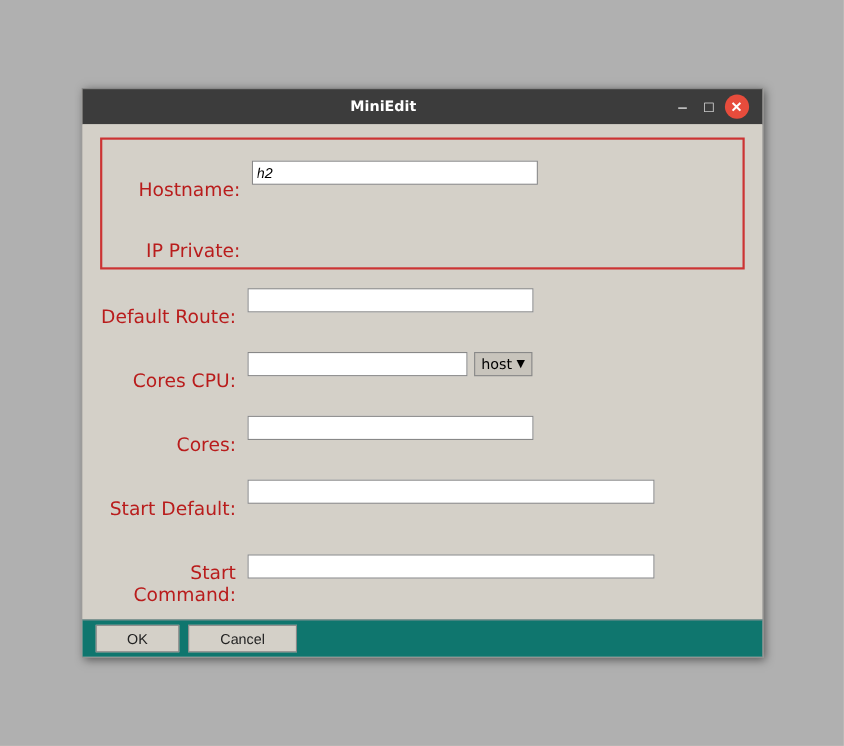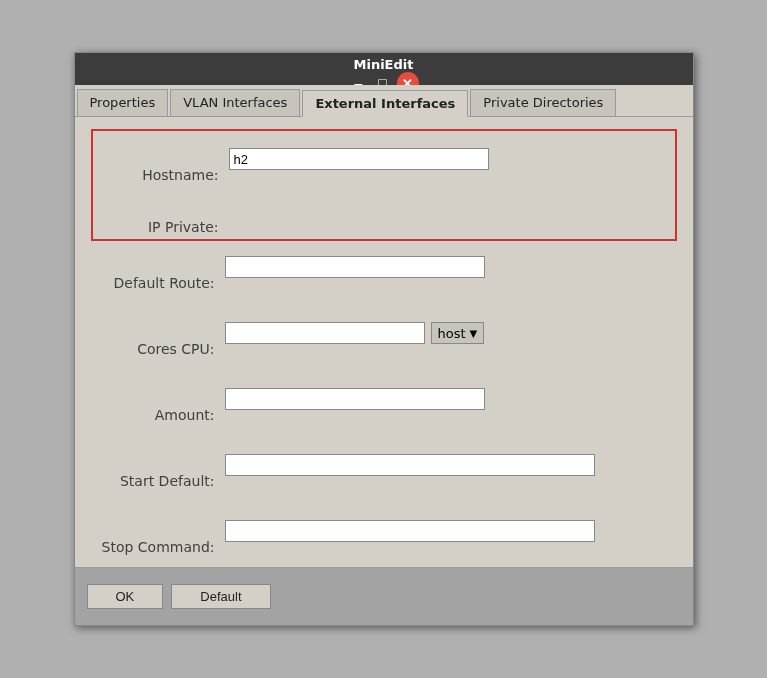--- a/index.html
+++ b/index.html
@@ -25,21 +25,20 @@
     }
 
     .titlebar {
       background: #3c3c3c;
       color: white;
       display: flex;
       align-items: center;
       justify-content: space-between;
       padding: 4px 12px;
       height: 32px;
-      flex-direction: column;
     }
 
     .titlebar-title {
       flex: 1;
       text-align: center;
       font-size: 13px;
       font-weight: bold;
       color: white;
     }
 
@@ -110,41 +109,42 @@
     .content {
       background: #d4d0c8;
       padding: 12px 16px;
       flex: 1;
       min-height: 420px;
     }
 
     .form-grid {
       display: grid;
       grid-template-columns: 130px 1fr;
-      gap: 18px 4px;
+      gap: 6px 4px;
       align-items: center;
       max-width: 520px;
     }
 
     .form-label {
       text-align: right;
       padding-right: 6px;
-      color: #404040;
-      font-size: 14px;
+      color: #b91c1c;
+      font-size: 17px;
       margin-top: 32px;
     }
 
     .form-input {
       background: white;
       border: 1px solid #888;
       height: 22px;
       padding: 2px 4px;
       font-size: 13px;
       width: 260px;
       outline: none;
+      font-style: italic;
     }
 
     .highlight-wrapper {
       grid-column: 1 / -1;
       border: 2px solid #cc3333;
       padding: 4px 2px;
       display: grid;
       grid-template-columns: 130px 1fr;
       gap: 4px 4px;
       align-items: center;
@@ -172,23 +172,23 @@
     .cpu-dropdown .arrow {
       font-size: 10px;
     }
 
     .wide-input {
       width: 370px;
     }
 
     
     .footer {
-      background: #a3a3a3;
+      background: #0f766e;
       border-top: 1px solid #999;
-      padding: 16px 12px;
+      padding: 4px 12px;
       display: flex;
       gap: 8px;
     }
 
     .footer-btn {
       padding: 4px 28px;
       background: #d4d0c8;
       border: 1px solid #888;
       font-size: 13px;
       cursor: pointer;
@@ -202,26 +202,20 @@
 
   <div class="titlebar">
     <div class="titlebar-title">MiniEdit</div>
     <div class="titlebar-controls">
       <button class="titlebar-btn minimize">–</button>
       <button class="titlebar-btn maximize">□</button>
       <button class="titlebar-btn close">✕</button>
     </div>
   </div>
 
-  <div class="tabs">
-    <div class="tab">Properties</div>
-    <div class="tab">VLAN Interfaces</div>
-    <div class="tab active">External Interfaces</div>
-    <div class="tab">Private Directories</div>
-  </div>
 
   <div class="content">
 
     <div class="highlight-wrapper">
       <label class="form-label">Hostname:</label>
       <input class="form-input" type="text" value="h2" style="">
 
       <label class="form-label">IP Private:</label>
     </div>
 
@@ -232,30 +226,30 @@
 
       <label class="form-label">Cores CPU:</label>
       <div class="cpu-row">
         <input class="form-input" type="text" style="width: 200px;">
         <div class="cpu-dropdown">
           <span>host</span>
           <span class="arrow">▼</span>
         </div>
       </div>
 
-      <label class="form-label">Amount:</label>
+      <label class="form-label">Cores:</label>
       <input class="form-input" type="text" style="">
 
       <label class="form-label">Start Default:</label>
       <input class="form-input wide-input" type="text" style="">
 
-      <label class="form-label">Stop Command:</label>
+      <label class="form-label">Start Command:</label>
       <input class="form-input wide-input" type="text" style="">
 
     </div>
   </div>
 
   <div class="footer">
     <button class="footer-btn">OK</button>
-    <button class="footer-btn">Default</button>
+    <button class="footer-btn">Cancel</button>
   </div>
 
 </div>
 
 </body></html>

